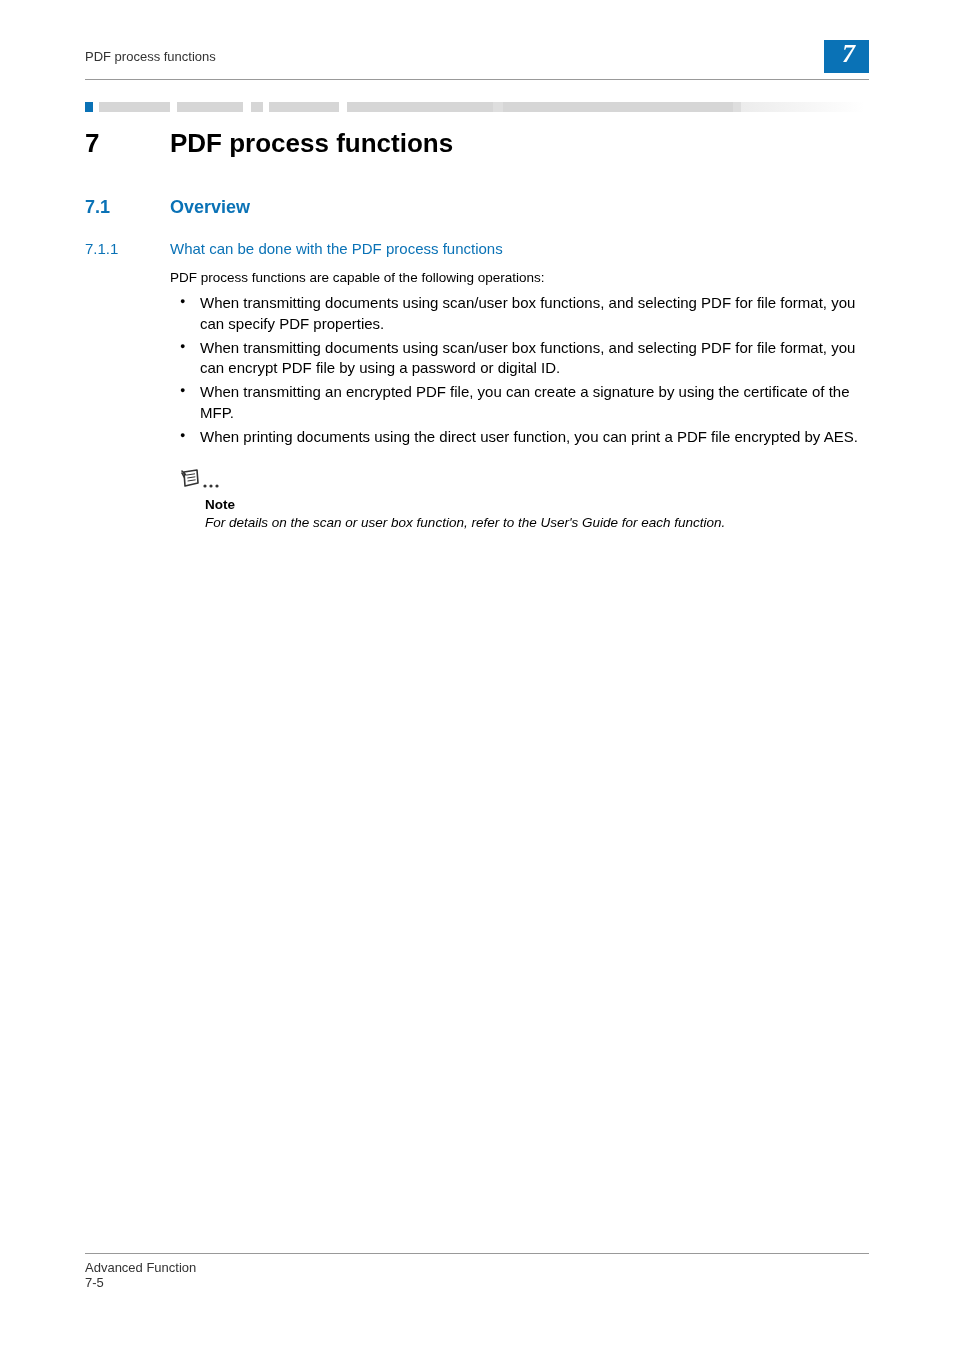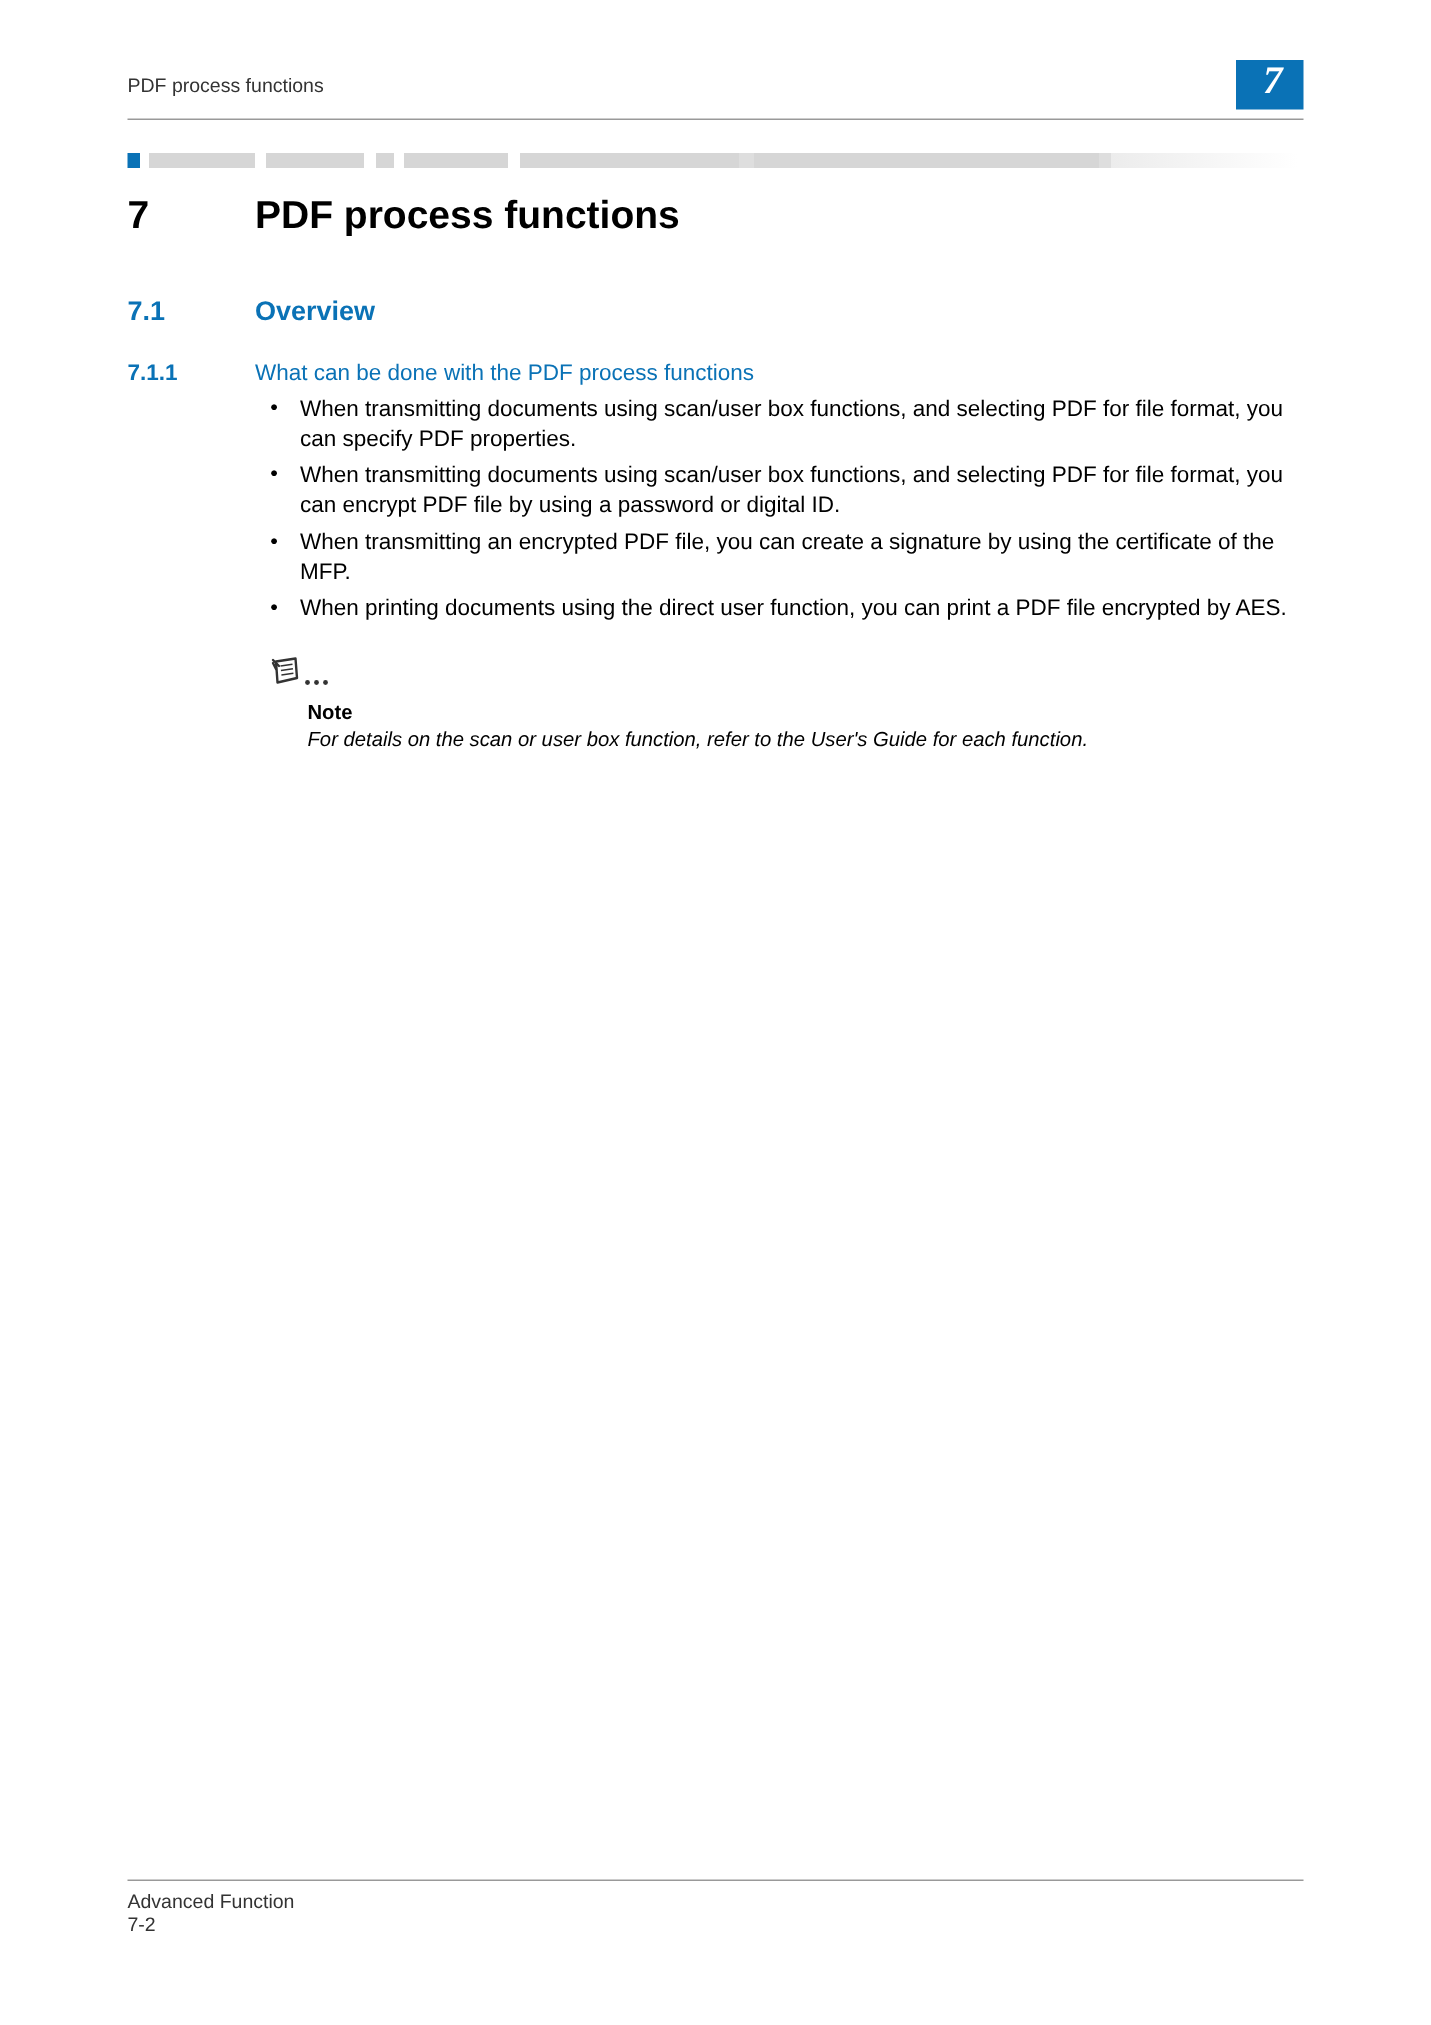--- a/index.html
+++ b/index.html
@@ -90,21 +90,21 @@
       color: #0a72b6;
       text-align: right;
     }
     .subsection-row {
       display: flex;
       align-items: baseline;
       margin-top: 22px;
     }
     .subsection-num {
       font-size: 15px;
-      font-weight: bold;
+      font-weight: normal;
       color: #0a72b6;
       width: 85px;
       flex-shrink: 0;
     }
     .subsection-title {
       font-size: 15px;
       font-weight: normal;
       color: #0a72b6;
     }
     .body-indent {
@@ -196,20 +196,21 @@
     <span class="section-num">7.1</span>
     <span class="section-title">Overview</span>
   </div>
 
   <div class="subsection-row">
     <span class="subsection-num">7.1.1</span>
     <span class="subsection-title">What can be done with the PDF process functions</span>
   </div>
 
   <div class="body-indent">
+    <p class="intro">PDF process functions are capable of the following operations:</p>
     <ul class="bullets">
       <li>When transmitting documents using scan/user box functions, and selecting PDF for file format, you can specify PDF properties.</li>
       <li>When transmitting documents using scan/user box functions, and selecting PDF for file format, you can encrypt PDF file by using a password or digital ID.</li>
       <li>When transmitting an encrypted PDF file, you can create a signature by using the certificate of the MFP.</li>
       <li>When printing documents using the direct user function, you can print a PDF file encrypted by AES.</li>
     </ul>
   </div>
 
 
   <div class="callout" style="margin-top:22px">
@@ -229,15 +230,15 @@
     <div class="callout-header">Note</div>
     <div class="callout-body">For details on the scan or user box function, refer to the User's Guide for each function.</div>
   </div>
 
 </div>
 
 <div class="page-footer">
   <div class="rule-bottom"></div>
   <div class="footer-row">
     <span>Advanced Function</span>
-    <span>7-2</span>
+    <span>7-5</span>
   </div>
 </div>
 
 </body></html>

